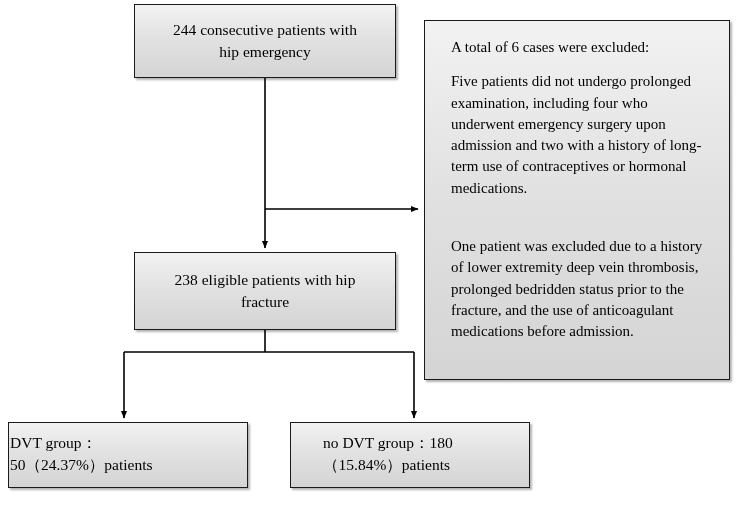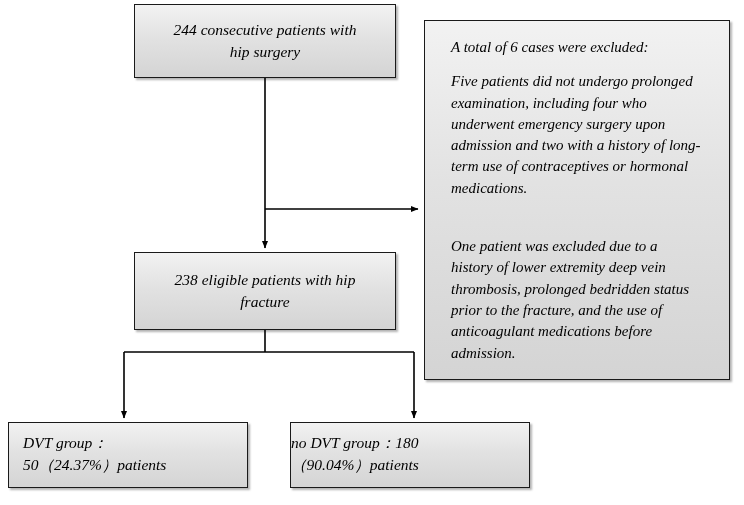--- a/index.html
+++ b/index.html
@@ -24,21 +24,20 @@
     border: 1px solid #1a1a1a;
     background: linear-gradient(to bottom, #f2f2f2 0%, #e2e2e2 45%, #d4d4d4 100%);
     box-shadow: 2px 2px 2px rgba(0,0,0,0.30);
     display: flex;
     align-items: center;
     justify-content: center;
     text-align: center;
     font-size: 15.5px;
     line-height: 1.45;
     padding: 6px 10px;
-    font-style: italic;
   }
   .box.left-align {
     justify-content: flex-start;
     text-align: left;
     align-items: flex-start;
   }
   .note-body {
     font-size: 15px;
     line-height: 1.42;
     padding: 2px 2px 0 2px;
@@ -81,46 +80,46 @@
 
     <line x1="265" y1="330" x2="265" y2="352" stroke="#000000" stroke-width="1.6"></line>
     <line x1="124" y1="352" x2="414" y2="352" stroke="#000000" stroke-width="1.6"></line>
     <line x1="124" y1="352" x2="124" y2="418" stroke="#000000" stroke-width="1.6" marker-end="url(#arrow)"></line>
     <line x1="414" y1="352" x2="414" y2="418" stroke="#000000" stroke-width="1.6" marker-end="url(#arrow)"></line>
   </svg>
 
   <div class="box" style="left:134px; top:4px; width:262px; height:74px;">
     <span class="bx-text">
       <span>244 consecutive patients with</span><br>
-      <span>hip surgery</span>
+      <span>hip emergency</span>
     </span>
   </div>
 
   <div class="box left-align" style="left:424px; top:20px; width:306px; height:360px; padding:14px 24px;">
     <div class="note-body">
       <p>A total of 6 cases were excluded:</p>
       <p>Five patients did not undergo prolonged examination, including four who underwent emergency surgery upon admission and two with a history of long-term use of contraceptives or hormonal medications.</p>
       <p>One patient was excluded due to a history of lower extremity deep vein thrombosis, prolonged bedridden status prior to the fracture, and the use of anticoagulant medications before admission.</p>
     </div>
   </div>
 
   <div class="box" style="left:134px; top:252px; width:262px; height:78px;justify-content:center;">
     <span class="bx-text">
       <span>238 eligible patients with hip</span><br>
       <span>fracture</span>
     </span>
   </div>
 
-  <div class="box left-align" style="left:8px; top:422px; width:240px; height:66px; padding:9px 14px;">
+  <div class="box left-align" style="left:8px; top:422px; width:240px; height:66px; padding:9px 1px;">
     <span class="bx-text">
       <span>DVT group：</span><br>
       <span>50（24.37%）patients</span>
     </span>
   </div>
 
-  <div class="box left-align" style="left:290px; top:422px; width:240px; height:66px; padding:9px 0;">
+  <div class="box left-align" style="left:290px; top:422px; width:240px; height:66px; padding:9px 32px;">
     <span class="bx-text">
       <span>no DVT group：180</span><br>
-      <span>（90.04%）patients</span>
+      <span>（15.84%）patients</span>
     </span>
   </div>
 
 </div>
 
 </body></html>

